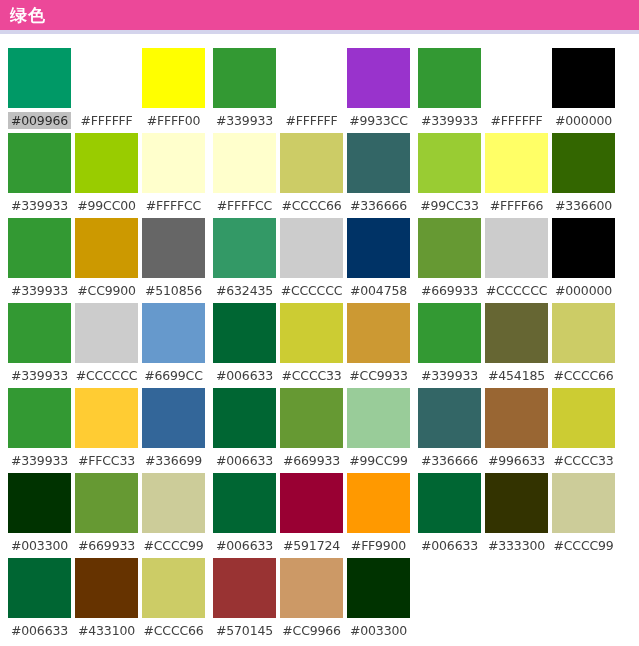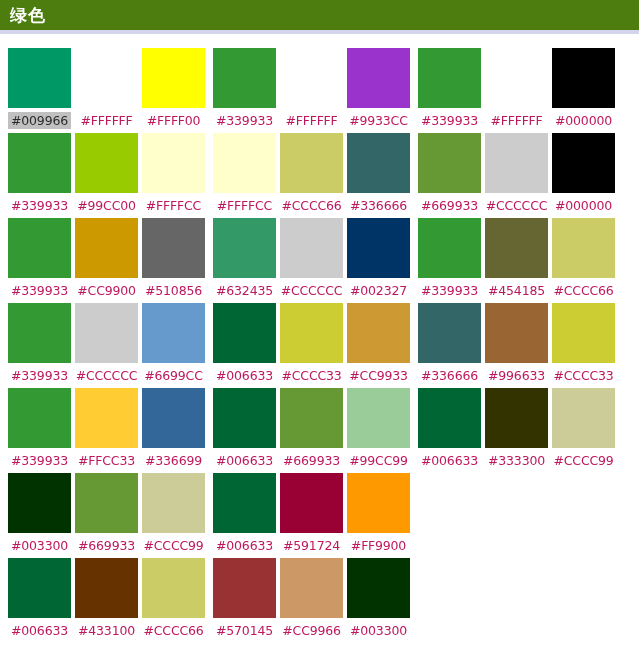--- a/index.html
+++ b/index.html
@@ -12,21 +12,21 @@
     overflow: hidden;
   }
   body {
     font-family: "DejaVu Sans", "Liberation Sans", sans-serif;
     -webkit-font-smoothing: none;
   }
 
   
   #header-bar {
     height: 30px;
-    background: #4d7c0f;
+    background: #ec4899;
     display: flex;
     align-items: center;
     padding-left: 10px;
     box-sizing: border-box;
   }
   #header-title {
     color: #ffffff;
     font-size: 17px;
     font-weight: bold;
     letter-spacing: 1px;
@@ -67,21 +67,21 @@
   }
   .swatch {
     width: 63px;
     height: 60px;
     flex: 0 0 63px;
   }
   .label {
     width: 63px;
     flex: 0 0 63px;
     font-size: 12.5px;
-    color: #be185d;
+    color: #404040;
     text-align: center;
     line-height: 17px;
     white-space: nowrap;
     letter-spacing: -0.2px;
   }
   .label.selected {
     background: #c0c0c0;
     color: #2b2b2b;
   }
 </style>
@@ -207,21 +207,21 @@
       </div>
       <div class="row">
         <div class="swatch-row">
           <div class="swatch" style="background: rgb(51, 153, 102);"></div>
           <div class="swatch" style="background: rgb(204, 204, 204);"></div>
           <div class="swatch" style="background: rgb(0, 51, 102);"></div>
         </div>
         <div class="label-row">
           <div class="label">#632435</div>
           <div class="label">#CCCCCC</div>
-          <div class="label">#002327</div>
+          <div class="label">#004758</div>
         </div>
       </div>
       <div class="row">
         <div class="swatch-row">
           <div class="swatch" style="background: rgb(0, 102, 51);"></div>
           <div class="swatch" style="background: rgb(204, 204, 51);"></div>
           <div class="swatch" style="background: rgb(204, 153, 51);"></div>
         </div>
         <div class="label-row">
           <div class="label">#006633</div>
@@ -274,20 +274,32 @@
           <div class="swatch" style="background: rgb(0, 0, 0);"></div>
         </div>
         <div class="label-row">
           <div class="label">#339933</div>
           <div class="label">#FFFFFF</div>
           <div class="label">#000000</div>
         </div>
       </div>
       <div class="row">
         <div class="swatch-row">
+          <div class="swatch" style="background: rgb(153, 204, 51);"></div>
+          <div class="swatch" style="background: rgb(255, 255, 102);"></div>
+          <div class="swatch" style="background: rgb(51, 102, 0);"></div>
+        </div>
+        <div class="label-row">
+          <div class="label">#99CC33</div>
+          <div class="label">#FFFF66</div>
+          <div class="label">#336600</div>
+        </div>
+      </div>
+      <div class="row">
+        <div class="swatch-row">
           <div class="swatch" style="background: rgb(102, 153, 51);"></div>
           <div class="swatch" style="background: rgb(204, 204, 204);"></div>
           <div class="swatch" style="background: rgb(0, 0, 0);"></div>
         </div>
         <div class="label-row">
           <div class="label">#669933</div>
           <div class="label">#CCCCCC</div>
           <div class="label">#000000</div>
         </div>
       </div>

